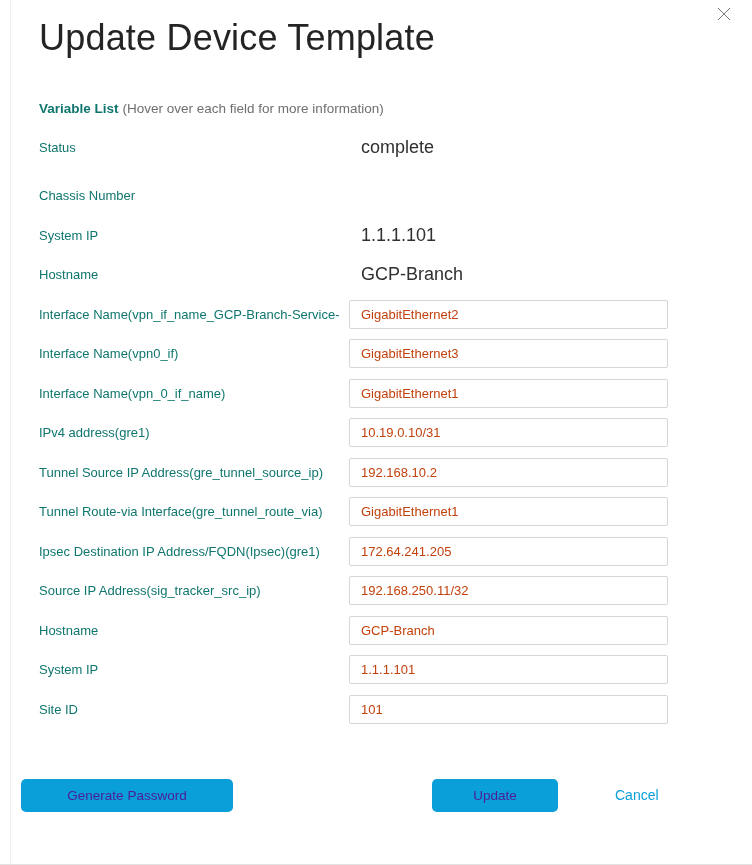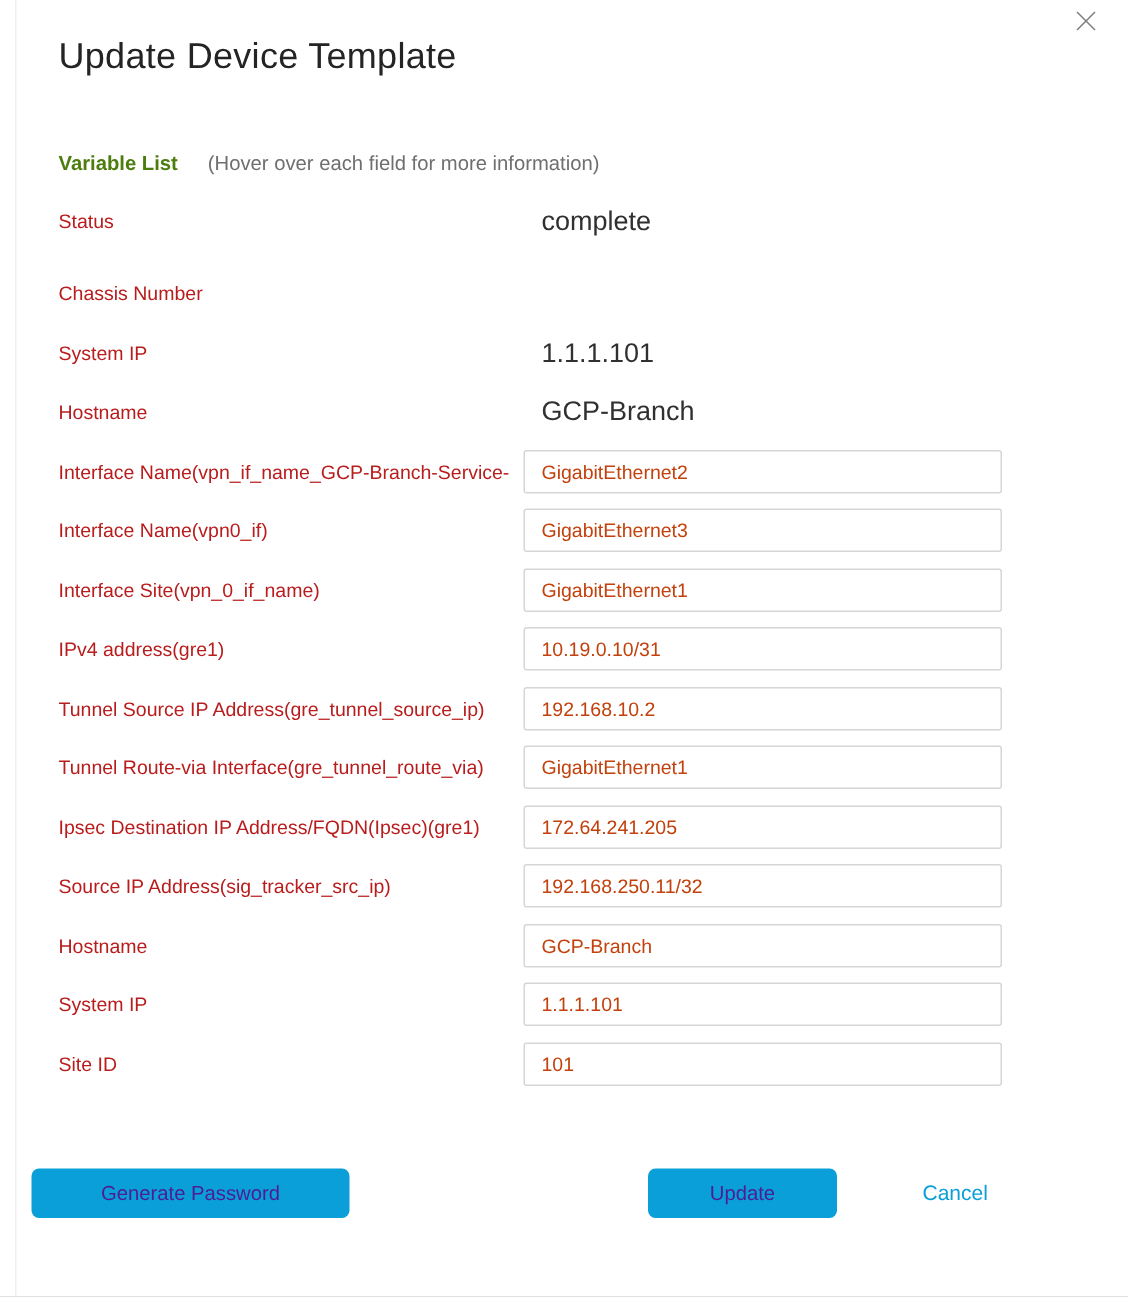--- a/index.html
+++ b/index.html
@@ -32,53 +32,53 @@
     top: 6px;
     right: 20px;
     width: 16px;
     height: 16px;
     cursor: pointer;
     color: #7a7a7a;
   }
   .dialog-title {
     margin: 0;
     padding: 20px 16px 0 39px;
-    font-size: 24px;
+    font-size: 36px;
     font-weight: 400;
     line-height: 36px;
     color: #242424;
     letter-spacing: 0.2px;
   }
   .section-heading {
     margin: 44px 0 0 39px;
     font-size: 13.5px;
     line-height: 17px;
     color: #6f6f6f;
   }
   .section-heading b {
-    color: #4d7c0f;
+    color: #0f766e;
     font-weight: 700;
-    margin-right: 20px;
+    margin-right: 4px;
   }
   .rows {
     margin-top: 16px;
     padding-left: 39px;
   }
   .row {
     display: flex;
     align-items: center;
     height: 29px;
     margin-bottom: 10.5px;
   }
   .row.extra-gap { margin-top: 19px; }
   .row-label {
     width: 310px;
     flex: none;
     font-size: 13px;
-    color: #b91c1c;
+    color: #0f766e;
     line-height: 29px;
     white-space: nowrap;
     overflow: hidden;
   }
   .row-value {
     width: 319px;
     flex: none;
   }
   .static-value {
     display: block;
@@ -190,21 +190,21 @@
     <div class="row-label">Interface Name(vpn_if_name_GCP-Branch-Service-</div>
     <div class="row-value"><input type="text" class="field-input" value="GigabitEthernet2" style=""></div>
   </div>
 
   <div class="row">
     <div class="row-label">Interface Name(vpn0_if)</div>
     <div class="row-value"><input type="text" class="field-input" value="GigabitEthernet3" style=""></div>
   </div>
 
   <div class="row">
-    <div class="row-label">Interface Site(vpn_0_if_name)</div>
+    <div class="row-label">Interface Name(vpn_0_if_name)</div>
     <div class="row-value"><input type="text" class="field-input" value="GigabitEthernet1" style=""></div>
   </div>
 
   <div class="row">
     <div class="row-label">IPv4 address(gre1)</div>
     <div class="row-value"><input type="text" class="field-input" value="10.19.0.10/31" style=""></div>
   </div>
 
   <div class="row">
     <div class="row-label">Tunnel Source IP Address(gre_tunnel_source_ip)</div>

